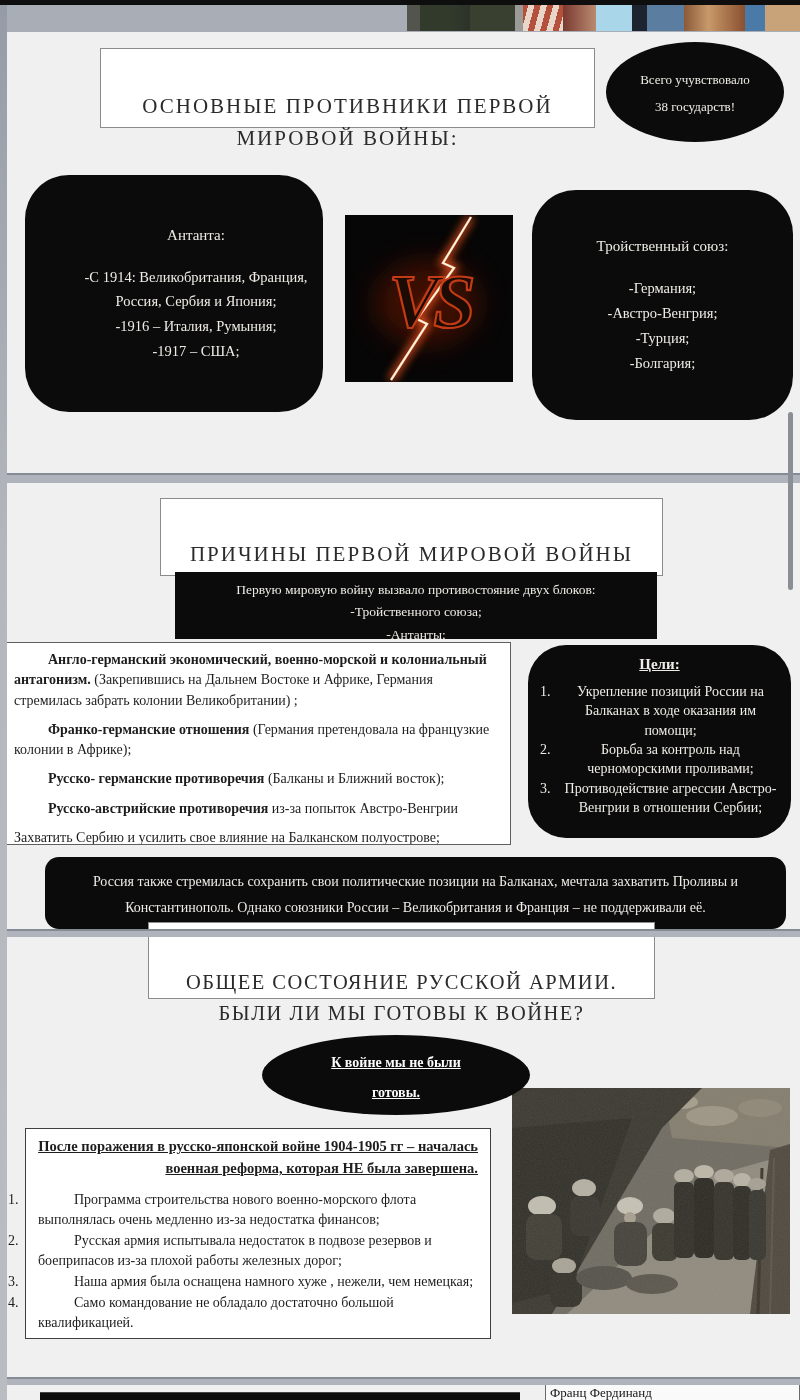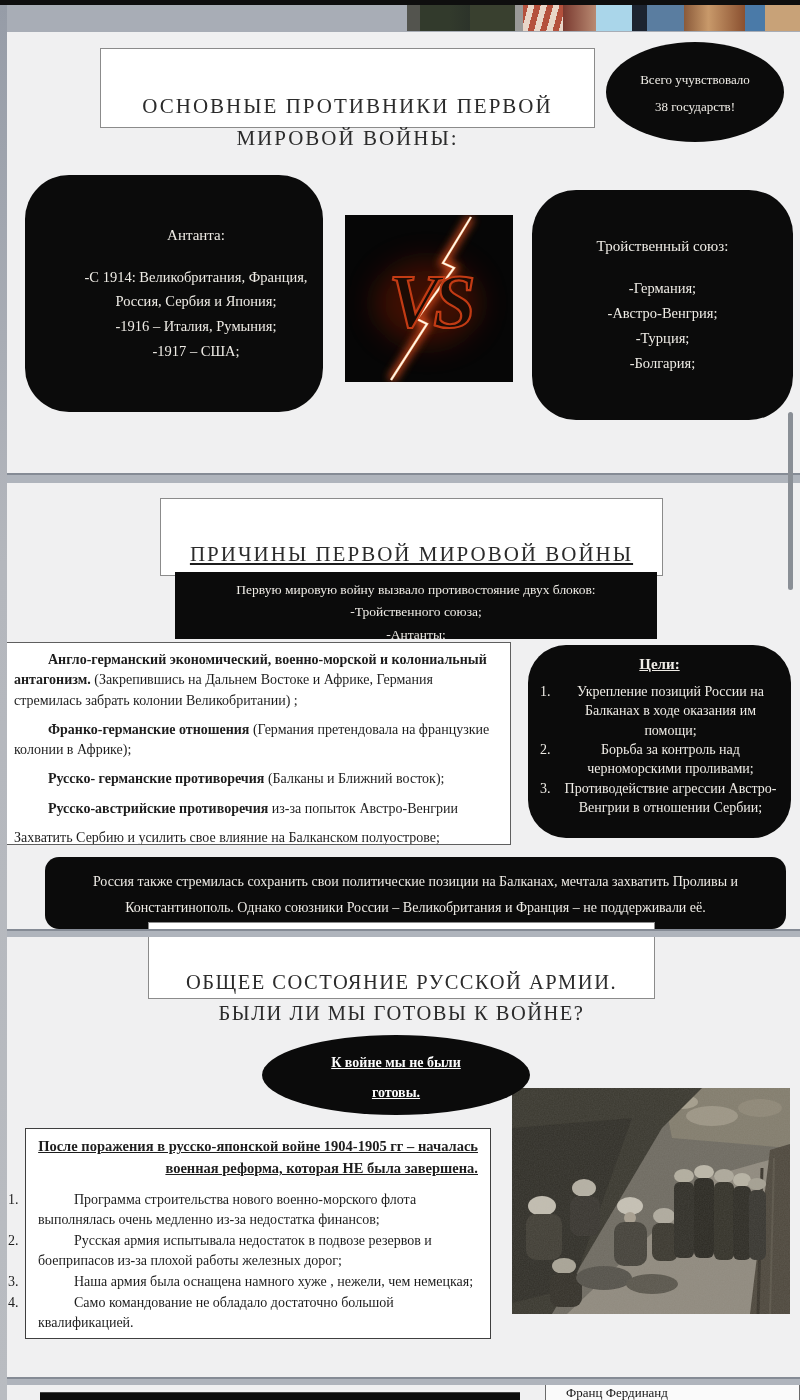--- a/index.html
+++ b/index.html
@@ -27,21 +27,21 @@
   .s1-title{left:100px;top:48px;width:495px;height:80px;padding-top:10px;}
   .s1-badge{left:606px;top:42px;width:178px;height:100px;border-radius:50%;
             font-size:13px;line-height:2.05;padding-top:4px;}
   .side-panel{border-radius:44px;font-size:14.5px;line-height:1.72;}
   .panel-title{margin-bottom:16px;font-size:15px;}
   .s1-entente{left:25px;top:175px;width:298px;height:237px;padding-left:44px;}
   .s1-vs{left:345px;top:215px;width:168px;height:124px;border-radius:28px;}
   .s1-triple{left:532px;top:190px;width:261px;height:230px;}
 
   
-  .s2-title{left:160px;top:498px;width:503px;height:78px;padding-top:8px;z-index:1;text-decoration:underline;}
+  .s2-title{left:160px;top:498px;width:503px;height:78px;padding-top:8px;z-index:1;}
   .s2-banner{left:175px;top:572px;width:482px;height:67px;font-size:13.5px;line-height:1.66;
              padding-top:7px;text-align:center;z-index:2;}
   .s2-causes{left:3px;top:642px;width:508px;height:203px;border-color:#5f5f5f;
              padding:7px 14px 6px 10px;overflow:hidden;}
   .s2-causes p{margin:0 0 9px 0;font-size:14px;line-height:1.45;text-indent:34px;}
   .s2-causes p.tail{text-indent:0;margin-bottom:0;}
   .b{font-weight:bold;}
   .s2-goals{left:528px;top:645px;width:263px;height:193px;border-radius:38px;
             overflow:hidden;padding:11px 12px;}
   .goals-title{text-align:center;font-size:15px;font-weight:bold;text-decoration:underline;margin-bottom:9px;}
@@ -62,21 +62,21 @@
           padding:6px 12px;z-index:2;}
   .s3-head{font-size:14.5px;font-weight:bold;text-decoration:underline;line-height:1.55;margin-bottom:10px;text-align:right;}
   .ref-row{position:relative;font-size:14px;line-height:1.43;margin-bottom:1px;}
   .ref-num{position:absolute;left:-30px;top:0;width:24px;text-align:left;}
   .ref-text{text-indent:36px;display:block;}
 
   
   .s4-bar{left:40px;top:1392px;width:480px;height:8px;background:#0c0c0c;border-top:1px solid #454545;z-index:2;}
   .s4-caption{left:545px;top:1384px;width:255px;height:16px;background:#fafafa;
               border:1px solid #6a6a6a;border-bottom:none;box-sizing:border-box;
-              font-size:13px;line-height:15px;padding-left:20px;color:#141414;z-index:2;}
+              font-size:13px;line-height:15px;padding-left:4px;color:#141414;z-index:2;}
 </style>
 </head>
 <body>
 
 <div id="screen">
 
   <div class="abs top-bar"></div>
   <div class="abs top-strip"></div>
   <div class="abs top-art">
     <div style="width:13px;background:#53544e"></div>

